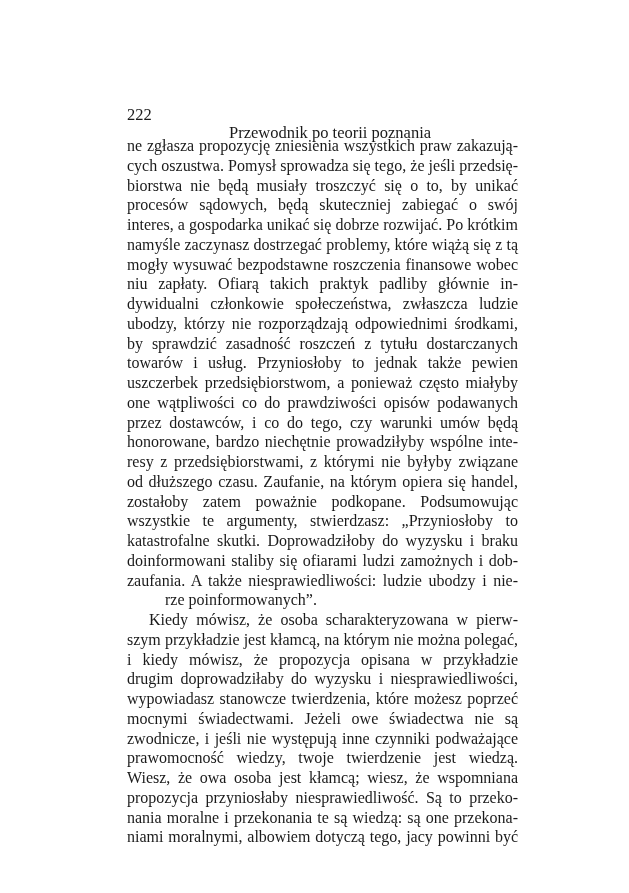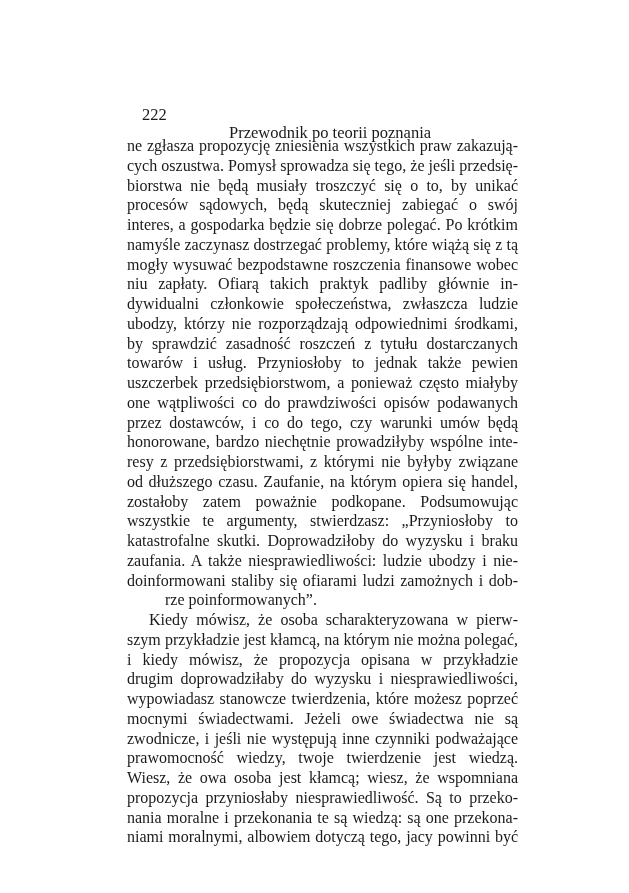--- a/index.html
+++ b/index.html
@@ -25,21 +25,21 @@
       position: absolute;
       left: 127px;
       top: 104px;
       width: 390px;
       height: 22px;
       font-size: 16.5px;
       line-height: 22px;
     }
     .page-number {
       position: absolute;
-      left: 15px;
+      left: 0;
       top: 0;
     }
     .running-title {
       position: absolute;
       left: 102px;
       top: 18px;
       text-align: center;
     }
     .body-text {
       position: absolute;
@@ -72,39 +72,39 @@
   <div class="header">
     <span class="page-number">222</span>
     <span class="running-title">Przewodnik po teorii poznania</span>
   </div>
 
   <div class="body-text">
     <span class="line">ne zgłasza propozycję zniesienia wszystkich praw zakazują-</span>
     <span class="line">cych oszustwa. Pomysł sprowadza się tego, że jeśli przedsię-</span>
     <span class="line">biorstwa nie będą musiały troszczyć się o to, by unikać</span>
     <span class="line">procesów sądowych, będą skuteczniej zabiegać o swój</span>
-    <span class="line">interes, a gospodarka będzie się dobrze polegać. Po krótkim</span>
+    <span class="line">interes, a gospodarka unikać się dobrze rozwijać. Po krótkim</span>
     <span class="line">namyśle zaczynasz dostrzegać problemy, które wiążą się z tą</span>
     <span class="line">mogły wysuwać bezpodstawne roszczenia finansowe wobec</span>
     <span class="line">niu zapłaty. Ofiarą takich praktyk padliby głównie in-</span>
     <span class="line">dywidualni członkowie społeczeństwa, zwłaszcza ludzie</span>
     <span class="line">ubodzy, którzy nie rozporządzają odpowiednimi środkami,</span>
     <span class="line">by sprawdzić zasadność roszczeń z tytułu dostarczanych</span>
     <span class="line">towarów i usług. Przyniosłoby to jednak także pewien</span>
     <span class="line">uszczerbek przedsiębiorstwom, a ponieważ często miałyby</span>
     <span class="line">one wątpliwości co do prawdziwości opisów podawanych</span>
     <span class="line">przez dostawców, i co do tego, czy warunki umów będą</span>
     <span class="line">honorowane, bardzo niechętnie prowadziłyby wspólne inte-</span>
     <span class="line">resy z przedsiębiorstwami, z którymi nie byłyby związane</span>
     <span class="line">od dłuższego czasu. Zaufanie, na którym opiera się handel,</span>
     <span class="line">zostałoby zatem poważnie podkopane. Podsumowując</span>
     <span class="line">wszystkie te argumenty, stwierdzasz: „Przyniosłoby to</span>
     <span class="line">katastrofalne skutki. Doprowadziłoby do wyzysku i braku</span>
+    <span class="line">doinformowani staliby się ofiarami ludzi zamożnych i dob-</span>
     <span class="line">zaufania. A także niesprawiedliwości: ludzie ubodzy i nie-</span>
-    <span class="line">doinformowani staliby się ofiarami ludzi zamożnych i dob-</span>
     <span class="line last">rze poinformowanych”.</span>
     <span class="line indent">Kiedy mówisz, że osoba scharakteryzowana w pierw-</span>
     <span class="line">szym przykładzie jest kłamcą, na którym nie można polegać,</span>
     <span class="line">i kiedy mówisz, że propozycja opisana w przykładzie</span>
     <span class="line">drugim doprowadziłaby do wyzysku i niesprawiedliwości,</span>
     <span class="line">wypowiadasz stanowcze twierdzenia, które możesz poprzeć</span>
     <span class="line">mocnymi świadectwami. Jeżeli owe świadectwa nie są</span>
     <span class="line">zwodnicze, i jeśli nie występują inne czynniki podważające</span>
     <span class="line">prawomocność wiedzy, twoje twierdzenie jest wiedzą.</span>
     <span class="line">Wiesz, że owa osoba jest kłamcą; wiesz, że wspomniana</span>

